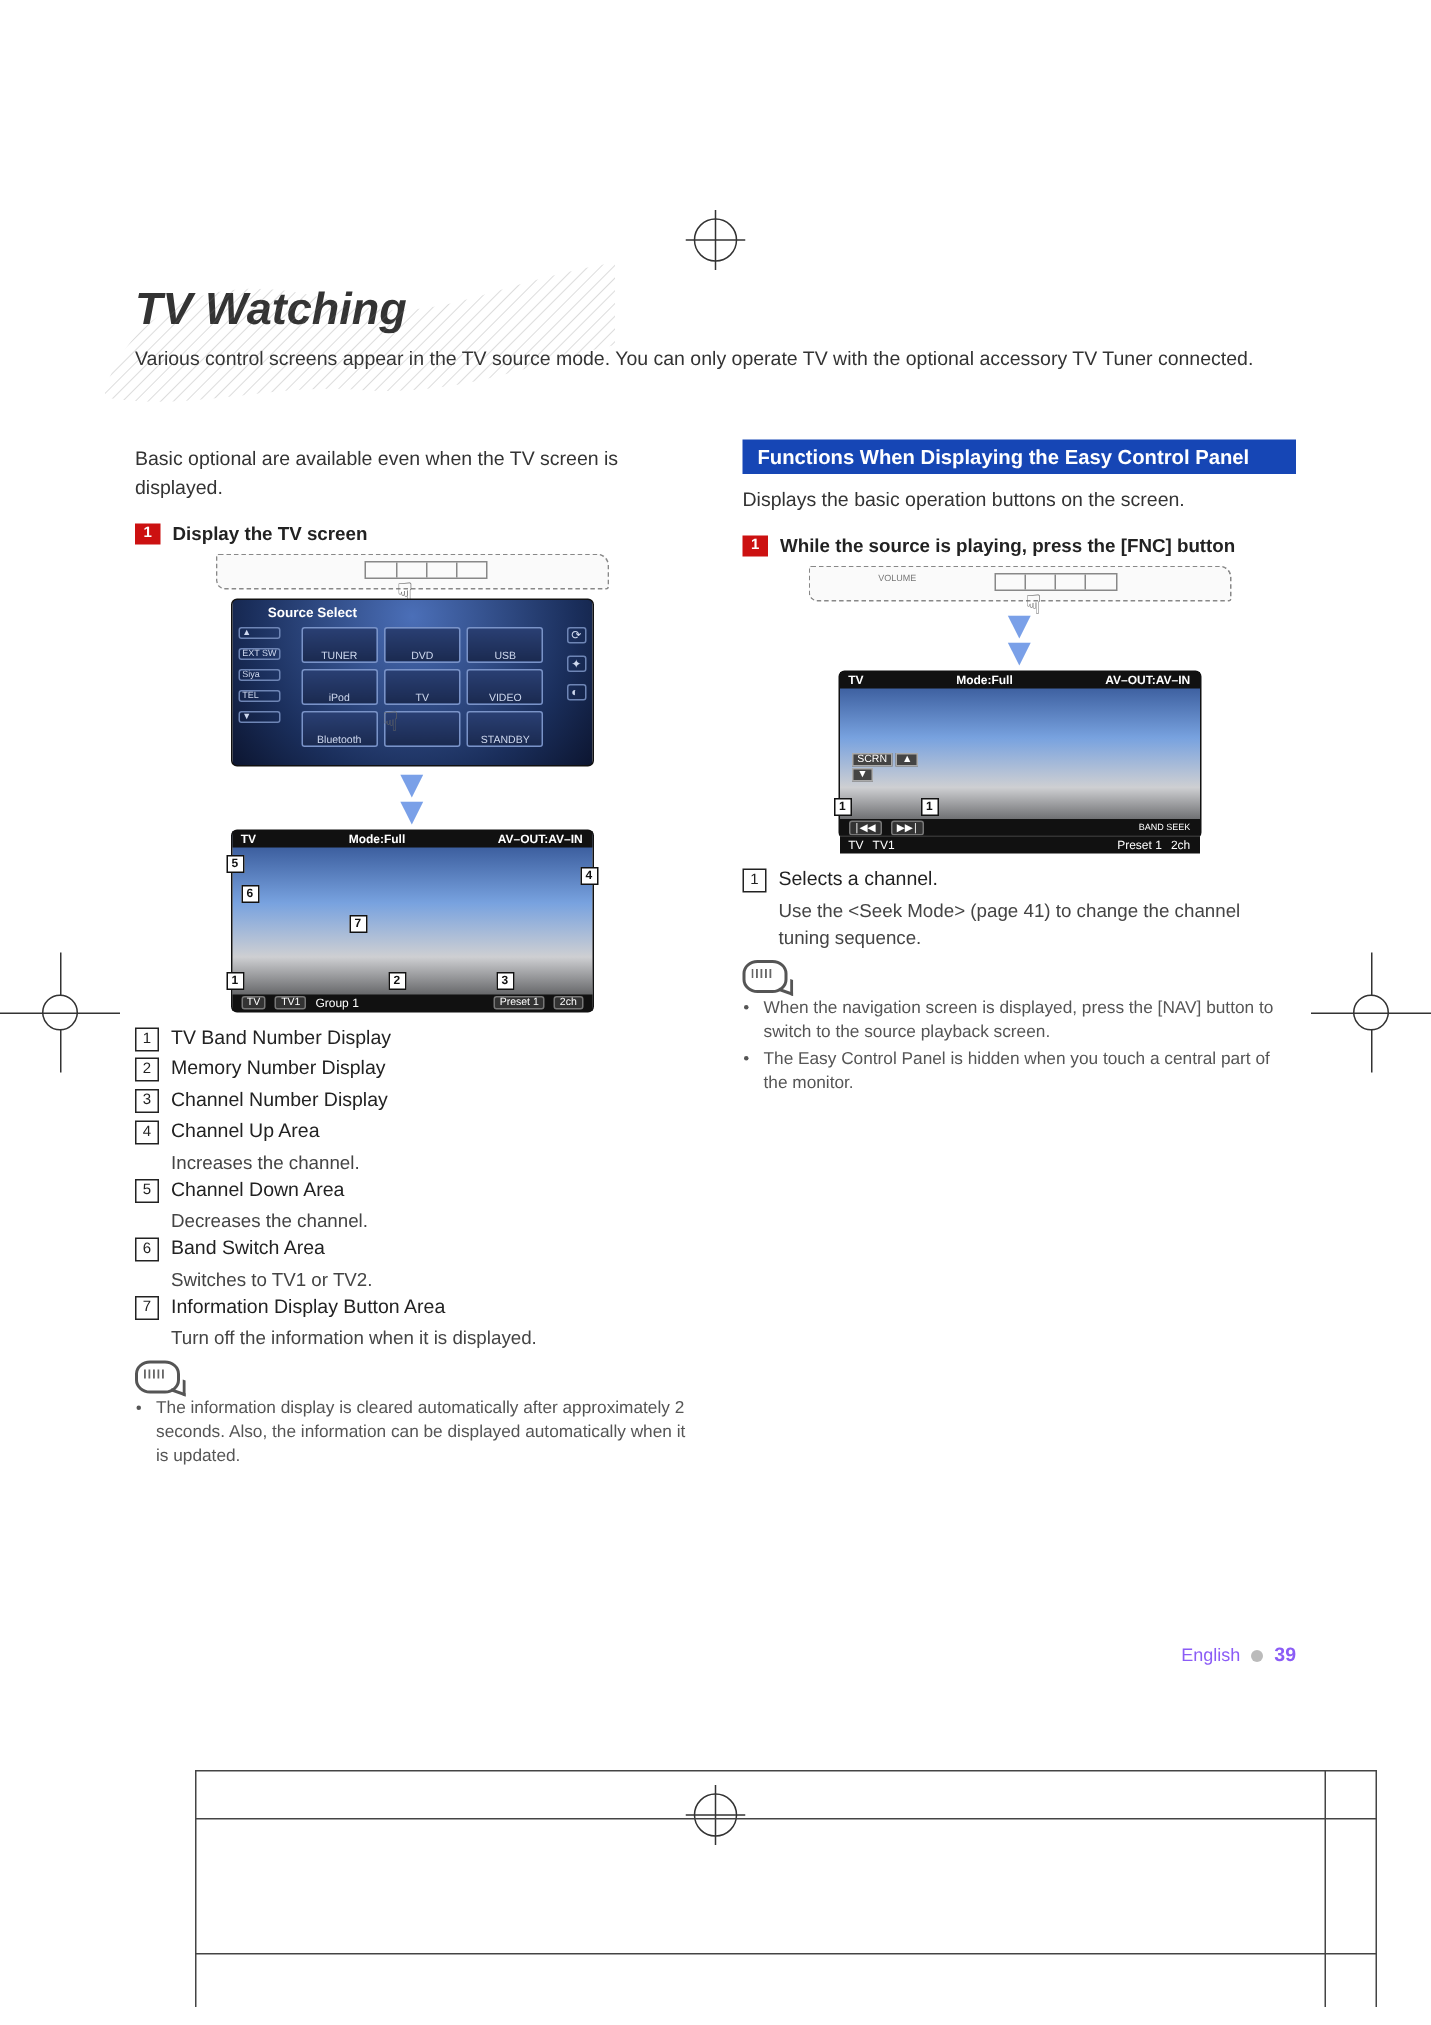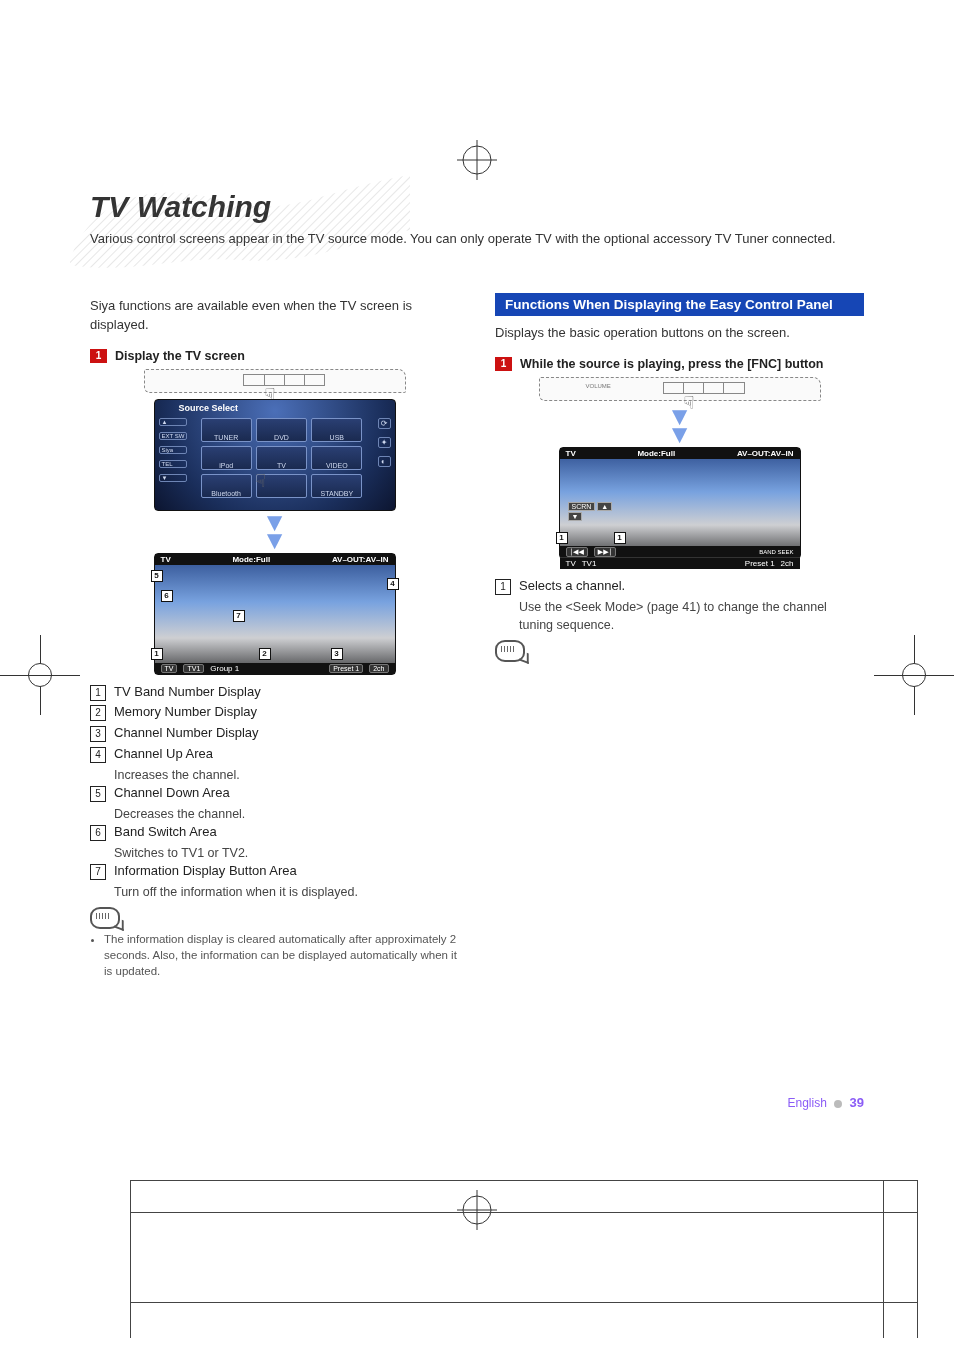--- a/index.html
+++ b/index.html
@@ -406,21 +406,21 @@
       </defs>
     <path d="M10,90 C30,30 90,10 160,30 C230,50 260,20 350,5 L350,60 C300,70 250,95 180,90 C120,85 70,105 10,95 Z" fill="url(#hp)"></path>
   </svg>
 
   <div class="title">TV Watching</div>
   <div class="intro">Various control screens appear in the TV source mode. You can only operate TV with the optional accessory TV Tuner connected.</div>
 
   <div class="columns">
 
     <div class="col">
-      <div class="bodytext">Siya functions are available even when the TV screen is displayed.</div>
+      <div class="bodytext">Basic optional are available even when the TV screen is displayed.</div>
 
       <div class="step-head">
         <span class="step-num">1</span>
         <span>Display the TV screen</span>
       </div>
 
       <div class="device-row">
         <div class="faceplate">
           <div class="strip">
               <span></span>
@@ -581,20 +581,26 @@
 
       <div class="numlist" style="margin-top:18px">
         <div class="row">
             <span class="box">1</span>
             <span>Selects a channel.</span>
           </div>
         <div class="sub">Use the &lt;Seek Mode&gt; (page 41) to change the channel tuning sequence.</div>
       </div>
 
       <div><span class="note-icon"></span></div>
+      <div class="note">
+        <ul>
+          <li>When the navigation screen is displayed, press the [NAV] button to switch to the source playback screen.</li>
+          <li>The Easy Control Panel is hidden when you touch a central part of the monitor.</li>
+        </ul>
+      </div>
     </div>
   </div>
 
   <div class="footer">
     <span>English</span>
     <span class="dot"></span>
     <b>39</b>
   </div>
 
   <div class="bottom-guides">

